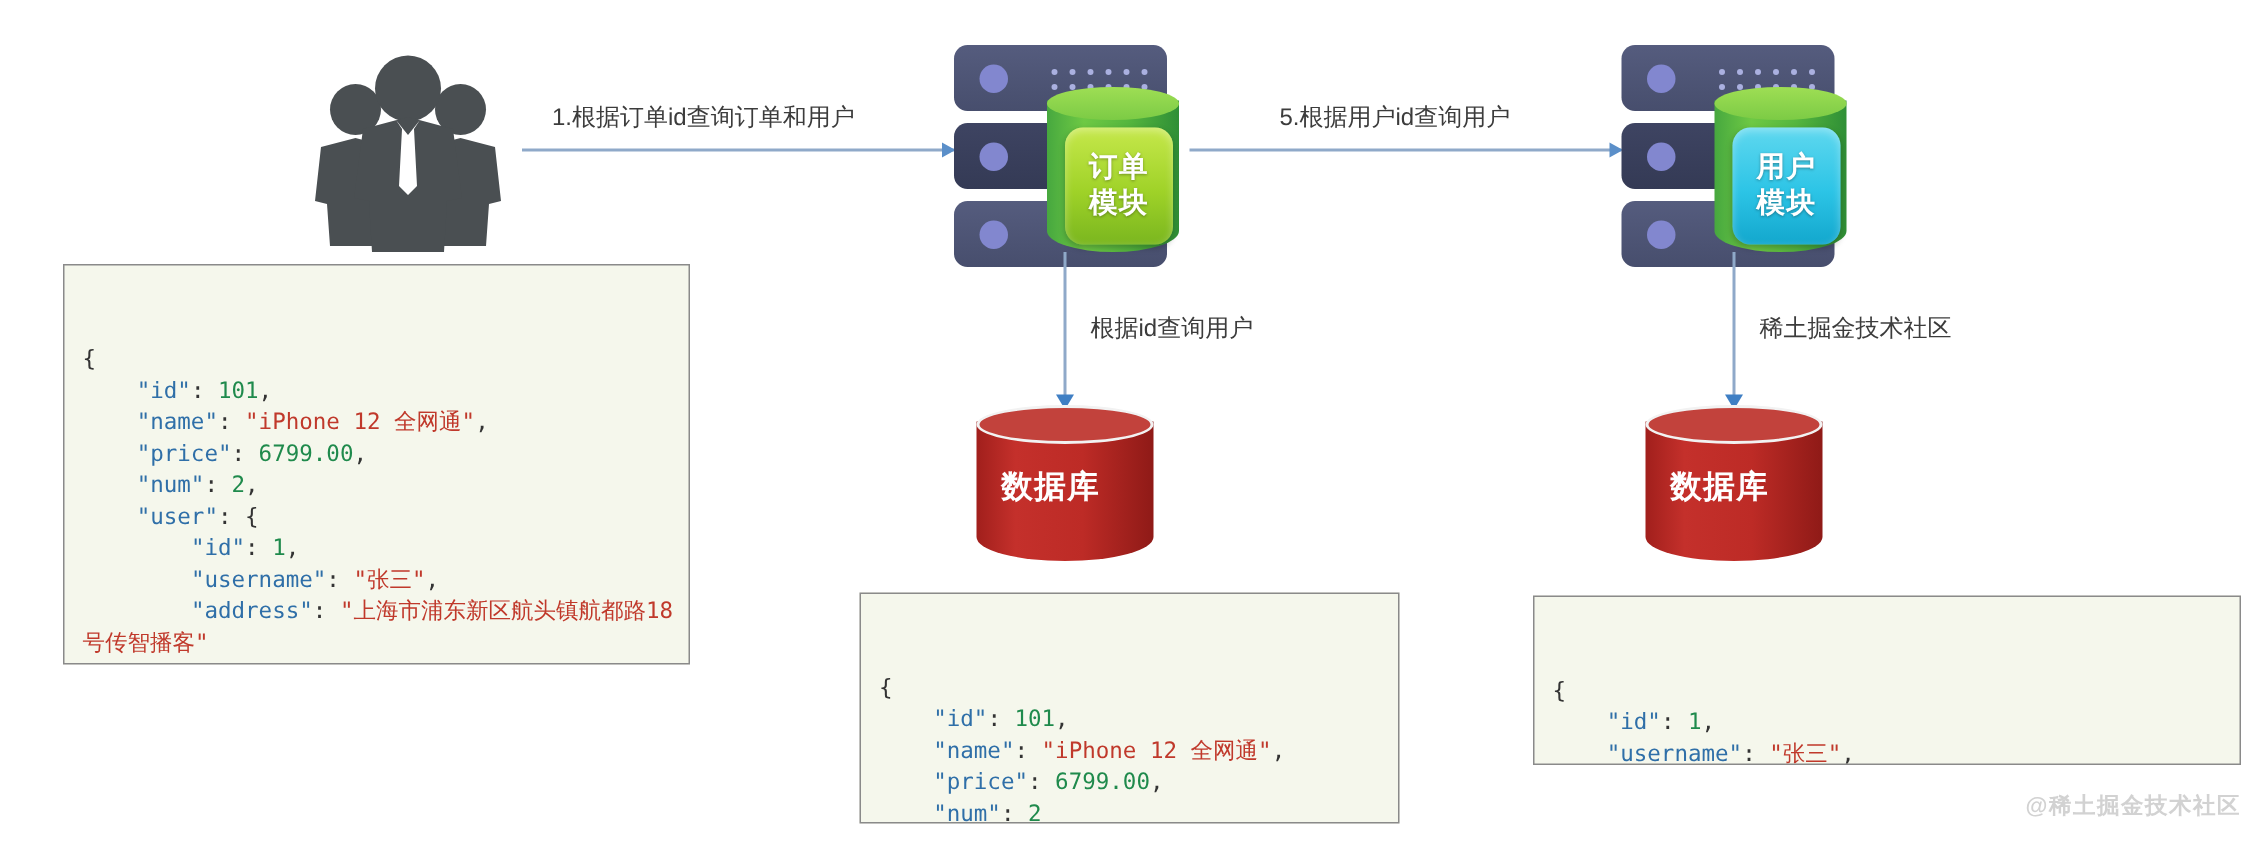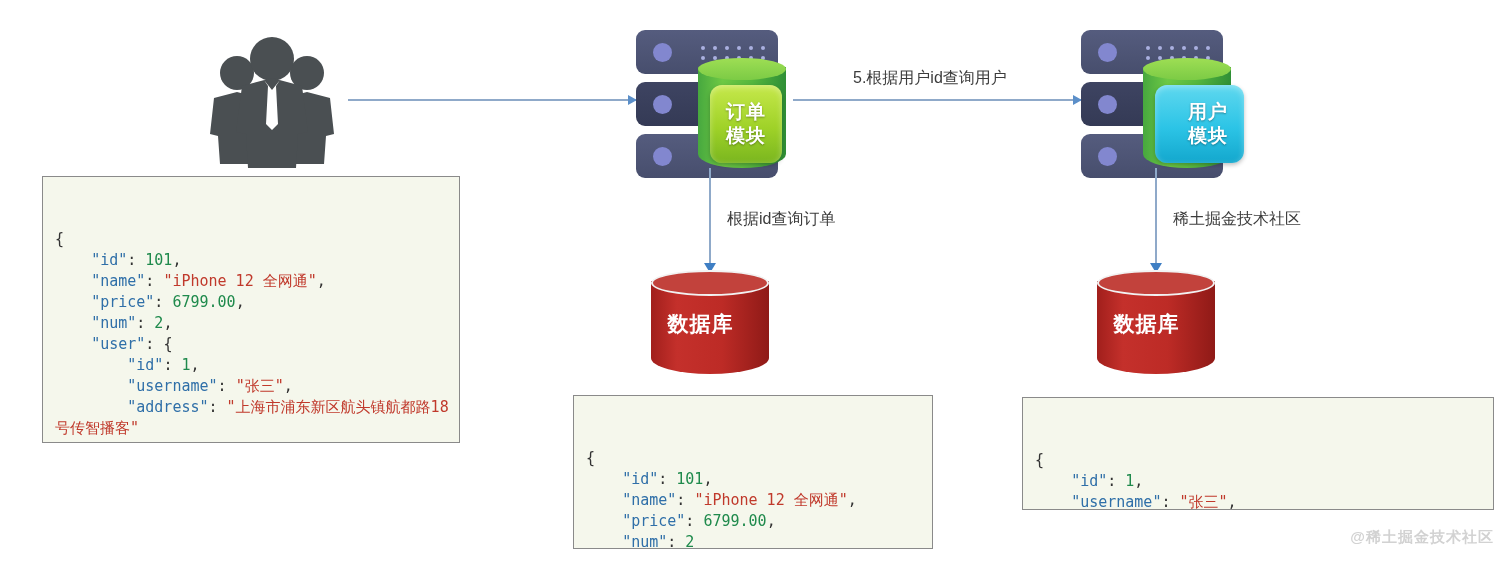--- a/index.html
+++ b/index.html
@@ -109,20 +109,21 @@
     background: #aab0e0;
   }
 
   
   .module {
     position: absolute;
     left: 62px;
     top: 28px;
     width: 68px;
     height: 118px;
+    font-family: Liberation Mono, monospace;
   }
   .cyl-body {
     position: absolute;
     left: 0;
     top: 9px;
     width: 88px;
     height: 101px;
     background: linear-gradient(90deg, #47a83f 0%, #6ec944 28%, #55b63e 62%, #2f8f36 100%);
     border-radius: 0 0 44px 44px / 0 0 14px 14px;
   }
@@ -152,21 +153,20 @@
     font-weight: 600;
     letter-spacing: 1px;
     text-shadow: 0 1px 2px rgba(0,0,0,0.35);
     box-shadow: inset 0 2px 6px rgba(255,255,255,0.35), 0 2px 4px rgba(0,0,0,0.25);
   }
   .mod-face.green {
     background: linear-gradient(180deg, #c6e84b 0%, #9fd228 55%, #7ab61f 100%);
   }
   .mod-face.cyan {
     background: linear-gradient(180deg, #5fd8ef 0%, #2cc4e6 55%, #13a7cd 100%);
-    padding-left: 17px;
   }
 
   
   .db {
     position: absolute;
     width: 118px;
     height: 110px;
   }
   #db-order { left: 651px;  top: 270px; }
   #db-user  { left: 1097px; top: 270px; }
@@ -274,20 +274,21 @@
         <circle cx="103" cy="45" r="17"></circle>
         <path d="M80 70 L103 64 L126 70 L130 106 L122 108 L120 136 L86 136 L84 108 L76 106 Z"></path>
         <circle cx="68" cy="31" r="22"></circle>
         <path d="M38 58 L68 50 L98 58 L104 104 L94 106 L92 140 L44 140 L42 106 L32 104 Z"></path>
       </g>
       <path d="M60 52 L68 62 L76 52 L72 58 L74 96 L68 102 L62 96 L64 58 Z" fill="#ffffff"></path>
     </svg>
   </div>
 
   <div class="h-arrow" id="arrow-1"></div>
+  <div class="edge-label" id="label-1">1.根据订单id查询订单和用户</div>
 
   <div class="node" id="node-order">
     <div class="rack">
       <div class="rack-slot s0">
         <span class="rack-led"></span>
         <span class="rack-dots">
           <i style="left:0;top:2px"></i>
             <i style="left:12px;top:2px"></i>
             <i style="left:24px;top:2px"></i>
           <i style="left:36px;top:2px"></i>
@@ -351,21 +352,21 @@
       <div class="cyl-body"></div>
       <div class="cyl-top"></div>
       <div class="mod-face cyan">
         <span>用户</span>
         <span>模块</span>
       </div>
     </div>
   </div>
 
   <div class="v-arrow" id="varrow-1"></div>
-  <div class="edge-label" id="label-3">根据id查询订单</div>
+  <div class="edge-label" id="label-3">根据id查询用户</div>
 
   <div class="v-arrow" id="varrow-2"></div>
   <div class="edge-label" id="label-4">稀土掘金技术社区</div>
 
   <div class="db" id="db-order">
     <div class="db-body"></div>
     <div class="db-top"></div>
     <div class="db-label">数据库</div>
   </div>
 

